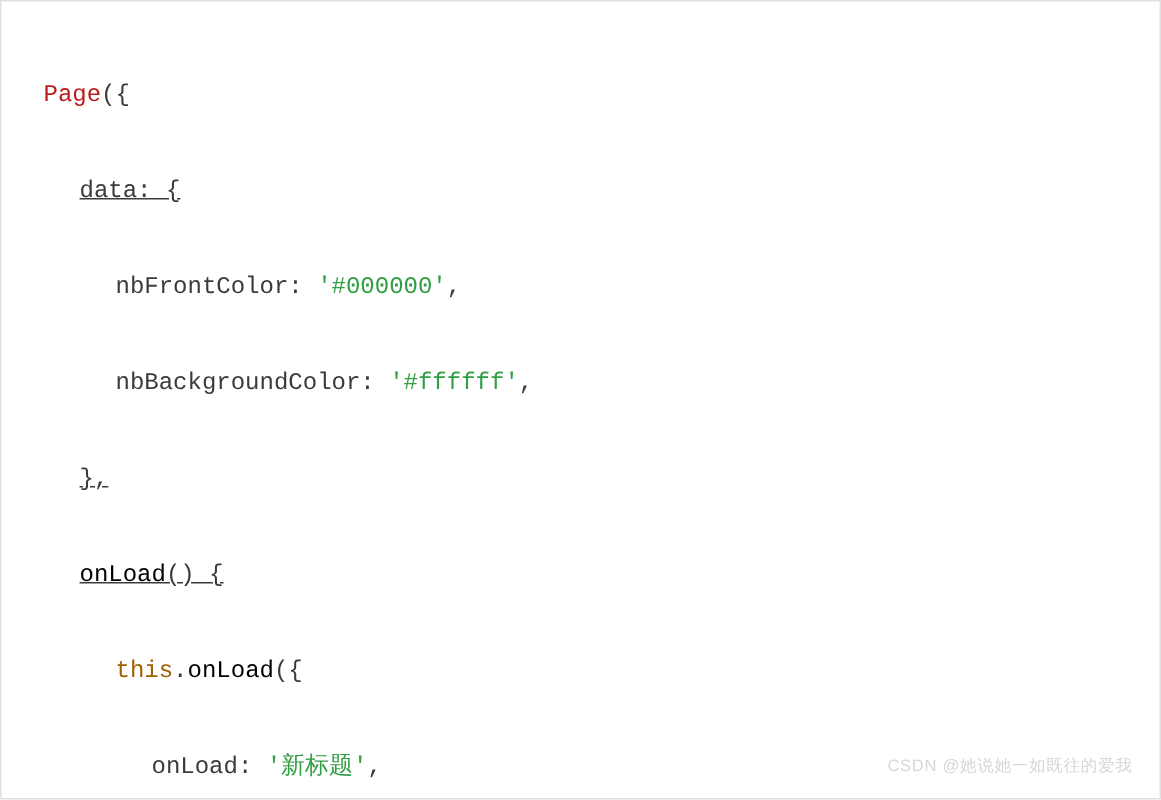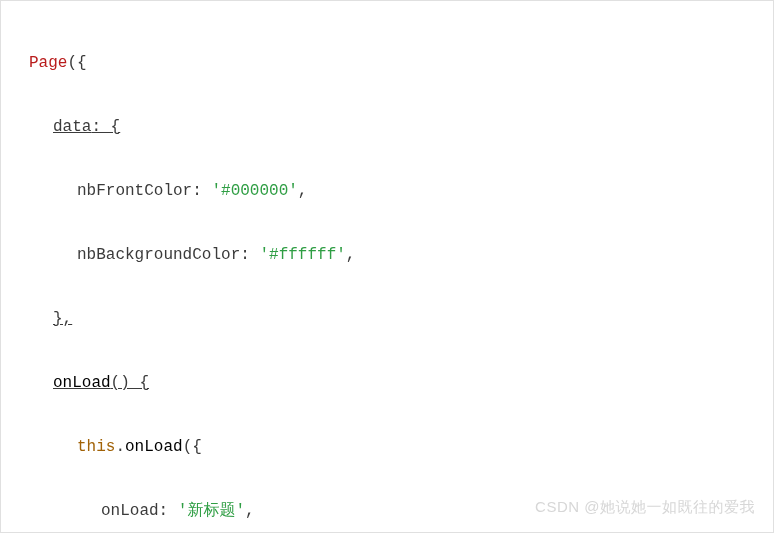--- a/index.html
+++ b/index.html
@@ -29,21 +29,21 @@
   .tok-this   { color: #a16207; }     
   .tok-str    { color: #2f9e44; }     
   .tok-punct  { color: #3b3b3b; }     
   .line { display: block; }
   .watermark {
     position: absolute;
     right: 18px;
     bottom: 10px;
     color: #d7d7d7;
     font-family: -apple-system, "PingFang SC", "Microsoft YaHei", sans-serif;
-    font-size: 15px;
+    font-size: 11px;
     letter-spacing: 0.5px;
     user-select: none;
   }
 </style>
 </head>
 <body>
 
 <div class="code-container">
 <span class="line i1"><span class="tok-func">Page</span><span class="tok-punct">({</span></span>
 <span class="line i2"><span class="tok-key">data</span><span class="tok-punct">: {</span></span>

